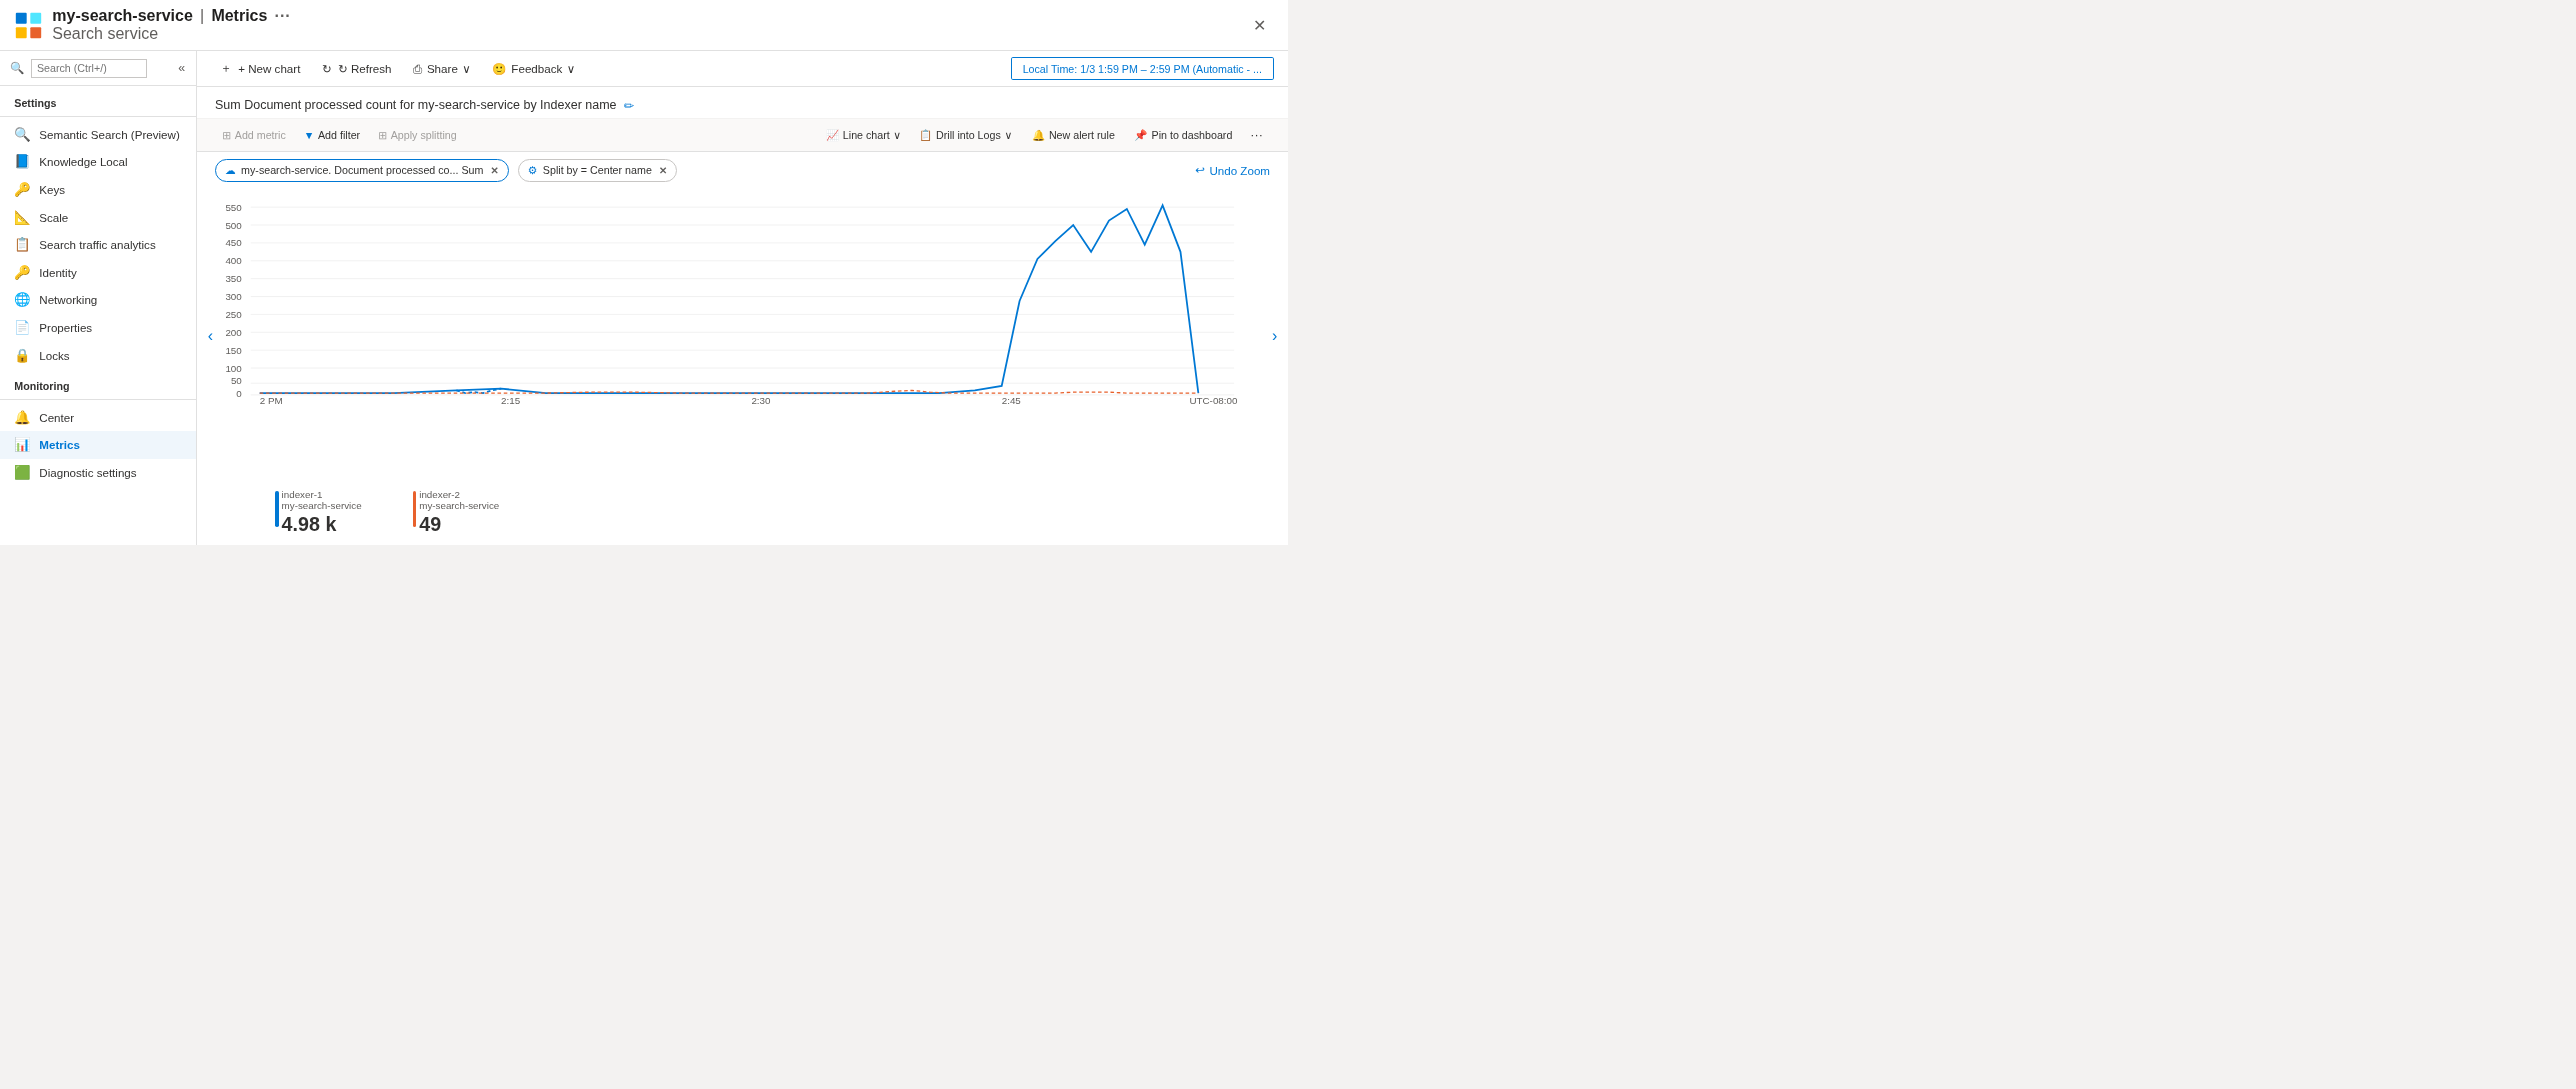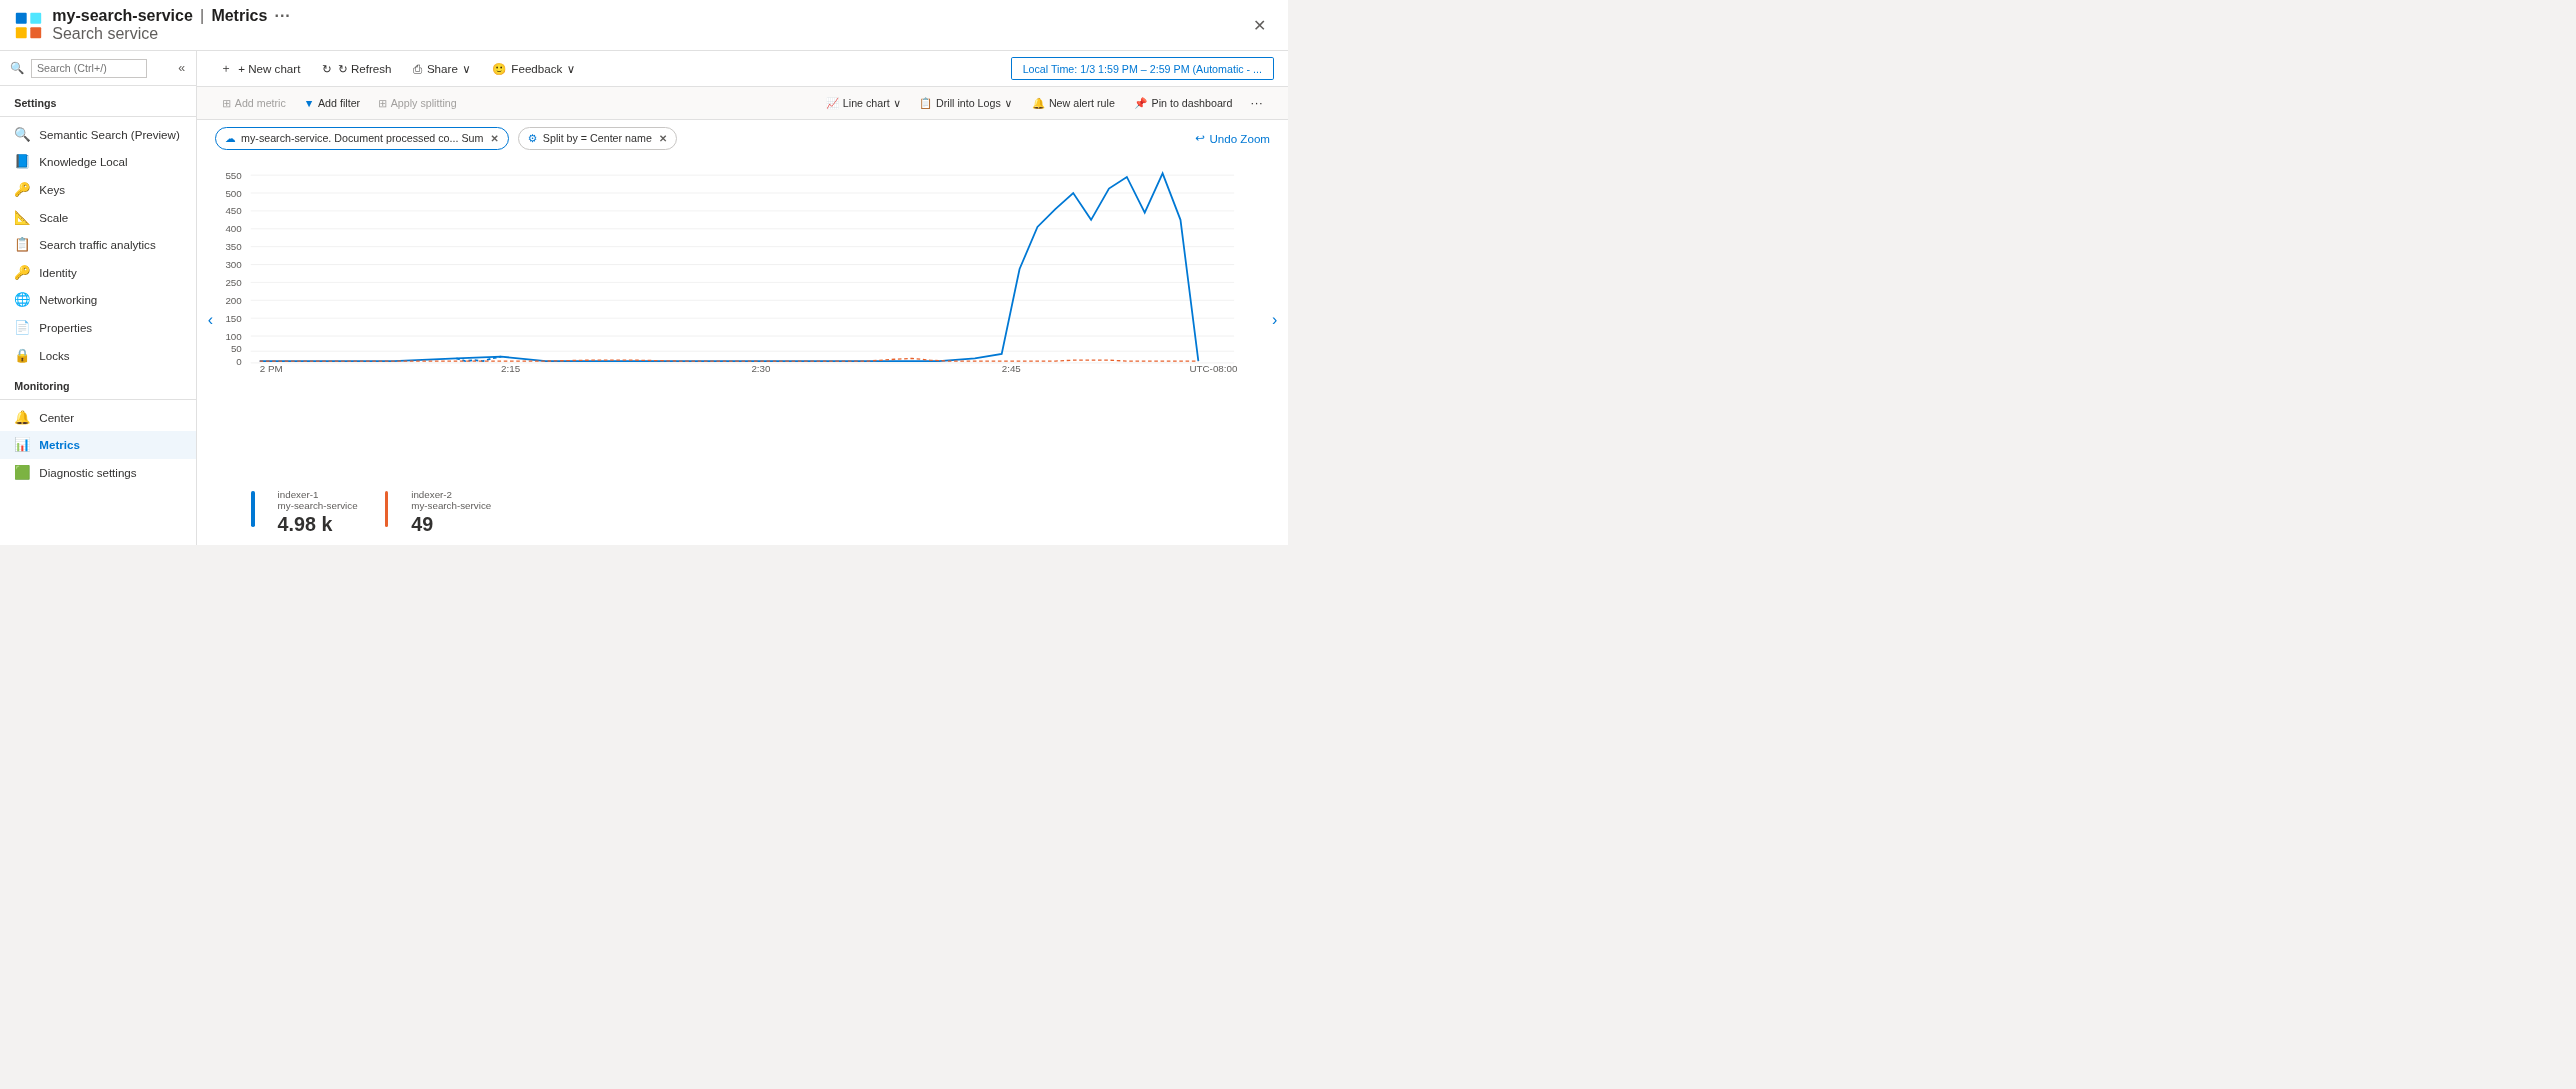--- a/index.html
+++ b/index.html
@@ -208,21 +208,21 @@
       padding: 9px 36px 9px 18px;
       position: relative;
     }
 
     
     .chart-legend {
       display: flex;
       padding: 5.4px 54px 9px;
       gap: 27px;
     }
-    .legend-item { display: flex; align-items: flex-start; gap: 23px; }
+    .legend-item { display: flex; align-items: flex-start; gap: 3px; margin-left: 24px; }
     .legend-color-bar { width: 3.6px; height: 36px; border-radius: 1.8px; margin-top: 1.8px; flex-shrink: 0; }
     .legend-text { display: flex; flex-direction: column; }
     .legend-title { font-size: 9.8px; color: #605e5c; }
     .legend-subtitle { font-size: 9.8px; color: #605e5c; }
     .legend-value { font-size: 19.7px; font-weight: 700; color: #323130; margin-top: 1.8px; }
   </style>
 </head>
 <body>
 
 <div class="title-bar">
@@ -339,20 +339,24 @@
         <span>Feedback</span>
         <span>∨</span>
       </button>
       <div class="toolbar-right">
         <button class="time-range-btn">
           <span>Local Time: 1/3 1:59 PM – 2:59 PM (Automatic - ...</span>
         </button>
       </div>
     </div>
 
+    <div class="chart-title-bar">
+      <span class="chart-title-text">Sum Document processed count for my-search-service by Indexer name</span>
+      <span class="chart-edit-icon">✏</span>
+    </div>
 
     <div class="metrics-toolbar">
       <button class="metric-btn" disabled="" style="color:#a19f9d;">
         <span>⊞</span>
         <span>Add metric</span>
       </button>
       <button class="metric-btn enabled">
         <span style="color:#0078d4;">▼</span>
         <span>Add filter</span>
       </button>

